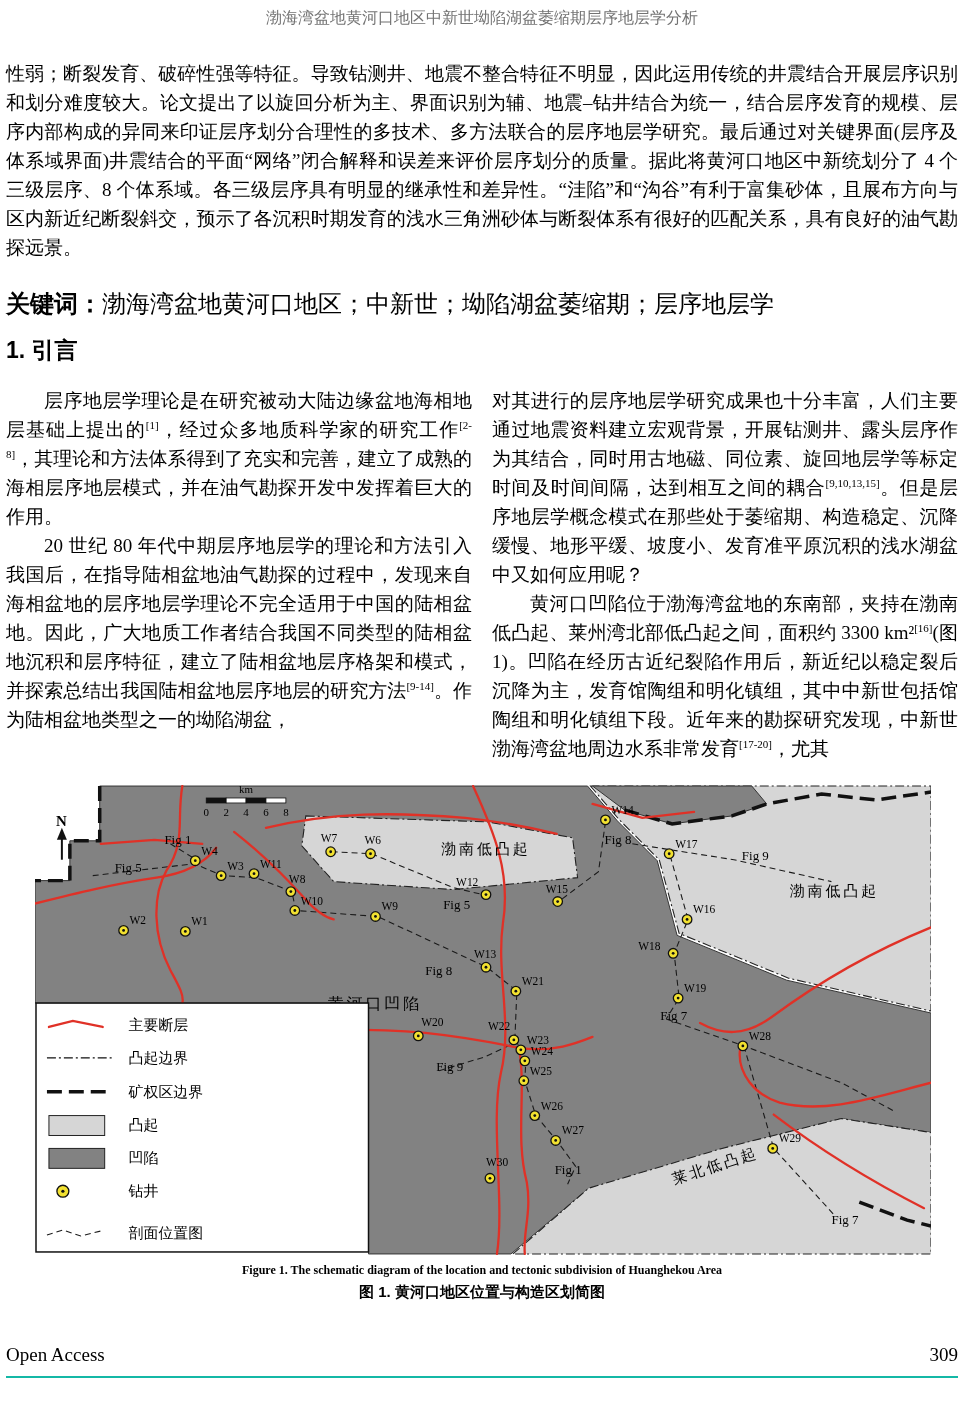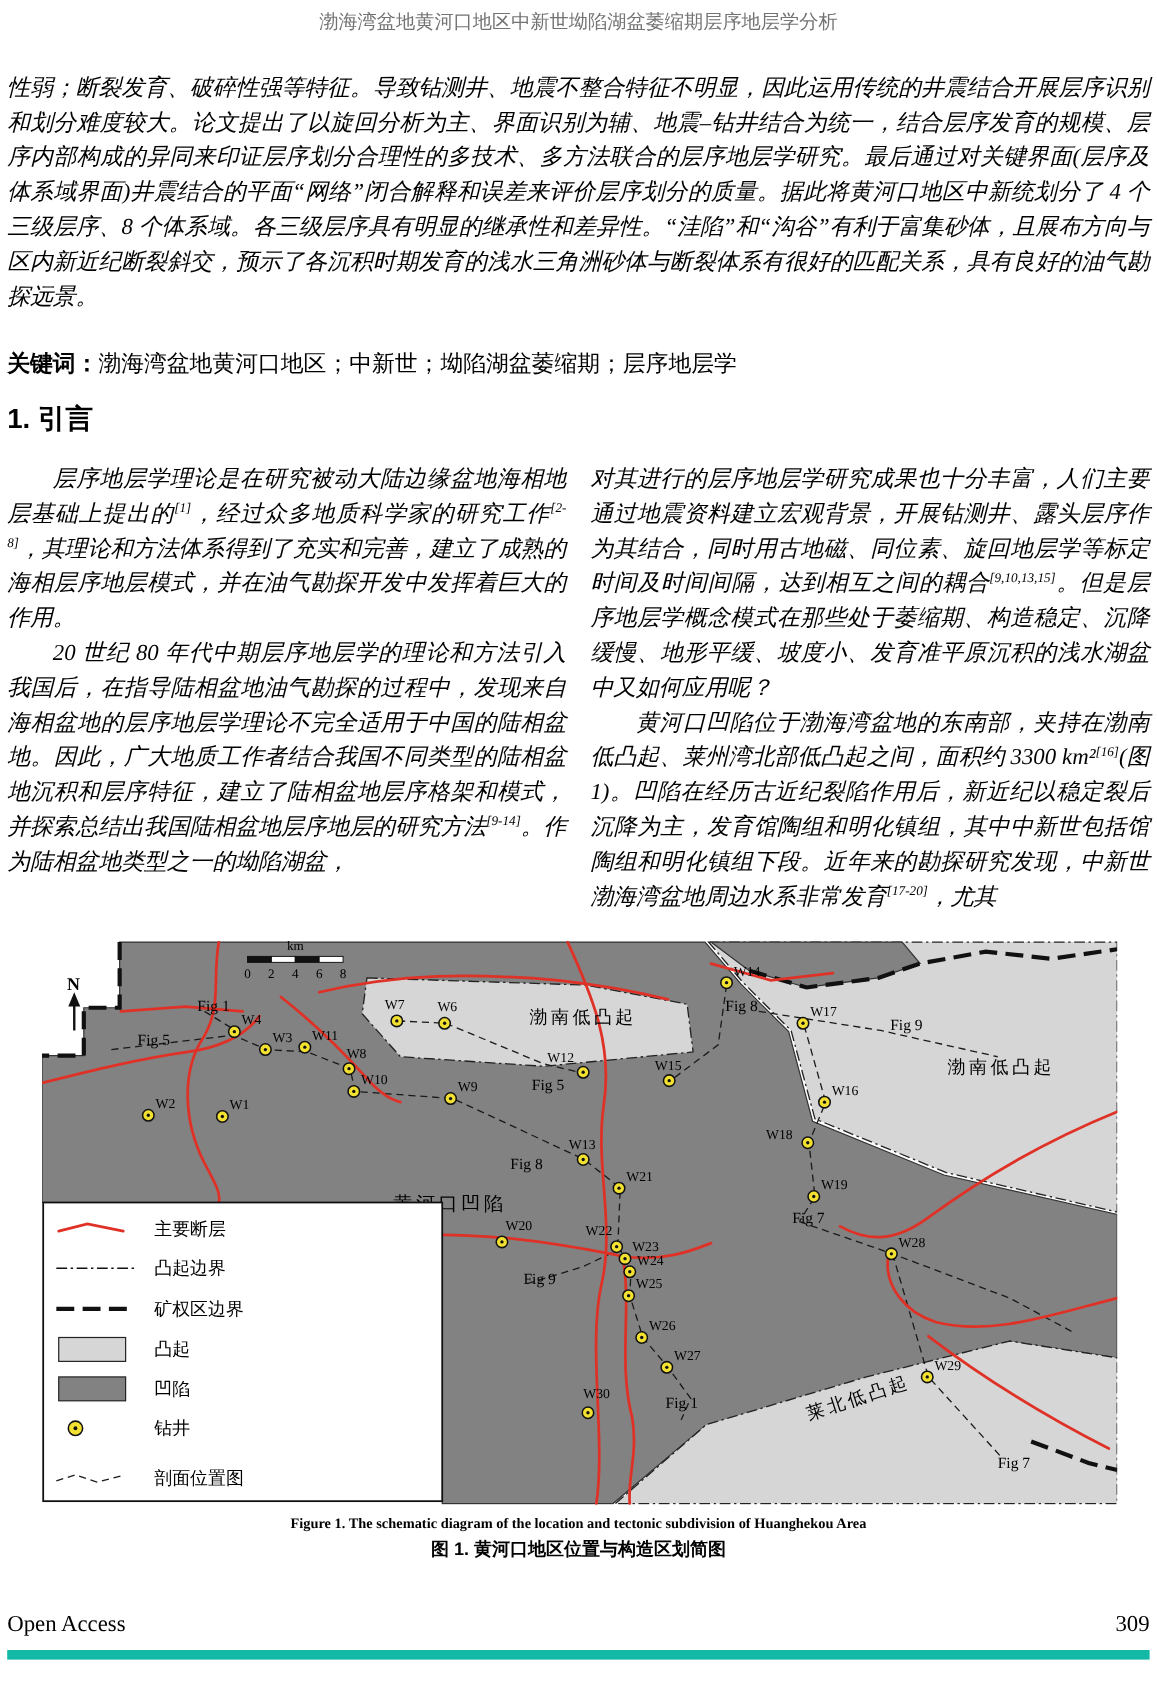--- a/index.html
+++ b/index.html
@@ -1,38 +1,38 @@
 <!DOCTYPE html>
 <html lang="zh" style="--sag: #828282; --uplift: #d6d6d6; --fault: #e03127; --well: #f2e130;"><head>
 <meta charset="utf-8">
 <style>
   *{box-sizing:border-box;}
   body{margin:0;background:#fff;}
   :root{--sag:#828282;--uplift:#d6d6d6;--fault:#e03127;--well:#f2e130;}
   .page{width:964px;min-height:1414px;padding:8px 6px 0;margin:0 auto;color:#000;
         font-family:"Liberation Serif","DejaVu Serif",serif;}
   .running-head{text-align:center;font-size:16px;color:#737373;margin:0 0 30px;}
-  .para{font-size:19px;line-height:29px;text-align:justify;margin:0;font-style:italic;}
+  .para{font-size:19px;line-height:29px;text-align:justify;margin:0;}
   .para.indent{text-indent:2em;}
   sup{font-size:11px;line-height:0;}
-  .keywords{font-size:19px;line-height:29px;margin:27px 0 15px;}
+  .keywords{font-size:24px;line-height:29px;margin:27px 0 15px;}
   .kw-label{font-weight:bold;font-family:"Liberation Sans","DejaVu Sans",sans-serif;}
   .sec-heading{font-size:23px;font-weight:bold;margin:16px 0 20px;
                font-family:"Liberation Sans","DejaVu Sans",sans-serif;}
   .columns{display:flex;gap:20px;}
   .col{flex:1 1 0;min-width:0;}
   .col .para{margin:0;}
   figure.fig1{margin:22px 0 0;padding:0;}
   .map-wrap{margin-left:29px;width:896px;}
   figcaption{text-align:center;margin-top:8px;}
   .cap-en{font-size:12px;font-weight:bold;}
   .cap-zh{font-size:15px;font-weight:bold;margin-top:5px;
           font-family:Liberation Sans, sans-serif;}
   .page-footer{display:flex;justify-content:space-between;align-items:flex-end;
-               font-size:19px;margin-top:42px;padding-bottom:10px;border-bottom:8px solid #14b8a6;}
+               font-size:19px;margin-top:42px;padding-bottom:10px;border-bottom:2px solid #14b8a6;}
   
   #map-svg{display:block;background:#fff;}
   #map-svg text{font-family:"Liberation Serif","DejaVu Serif",serif;}
   .sag,.sag2{fill:var(--sag);stroke:#333;stroke-width:1;}
   .uplift{fill:var(--uplift);stroke:#222;stroke-width:1.1;stroke-dasharray:9 3 2 3;}
   .uplift-swatch{fill:var(--uplift);stroke:#222;stroke-width:1;}
   .sag-swatch{fill:var(--sag);stroke:#222;stroke-width:1;}
   .fault{fill:none;stroke:var(--fault);stroke-width:2.3;stroke-linecap:round;}
   .license{fill:none;stroke:#111;stroke-width:3.5;stroke-dasharray:15 7;}
   .bdash{fill:none;stroke:#111;stroke-width:1.3;stroke-dasharray:9 3 2 3;}

